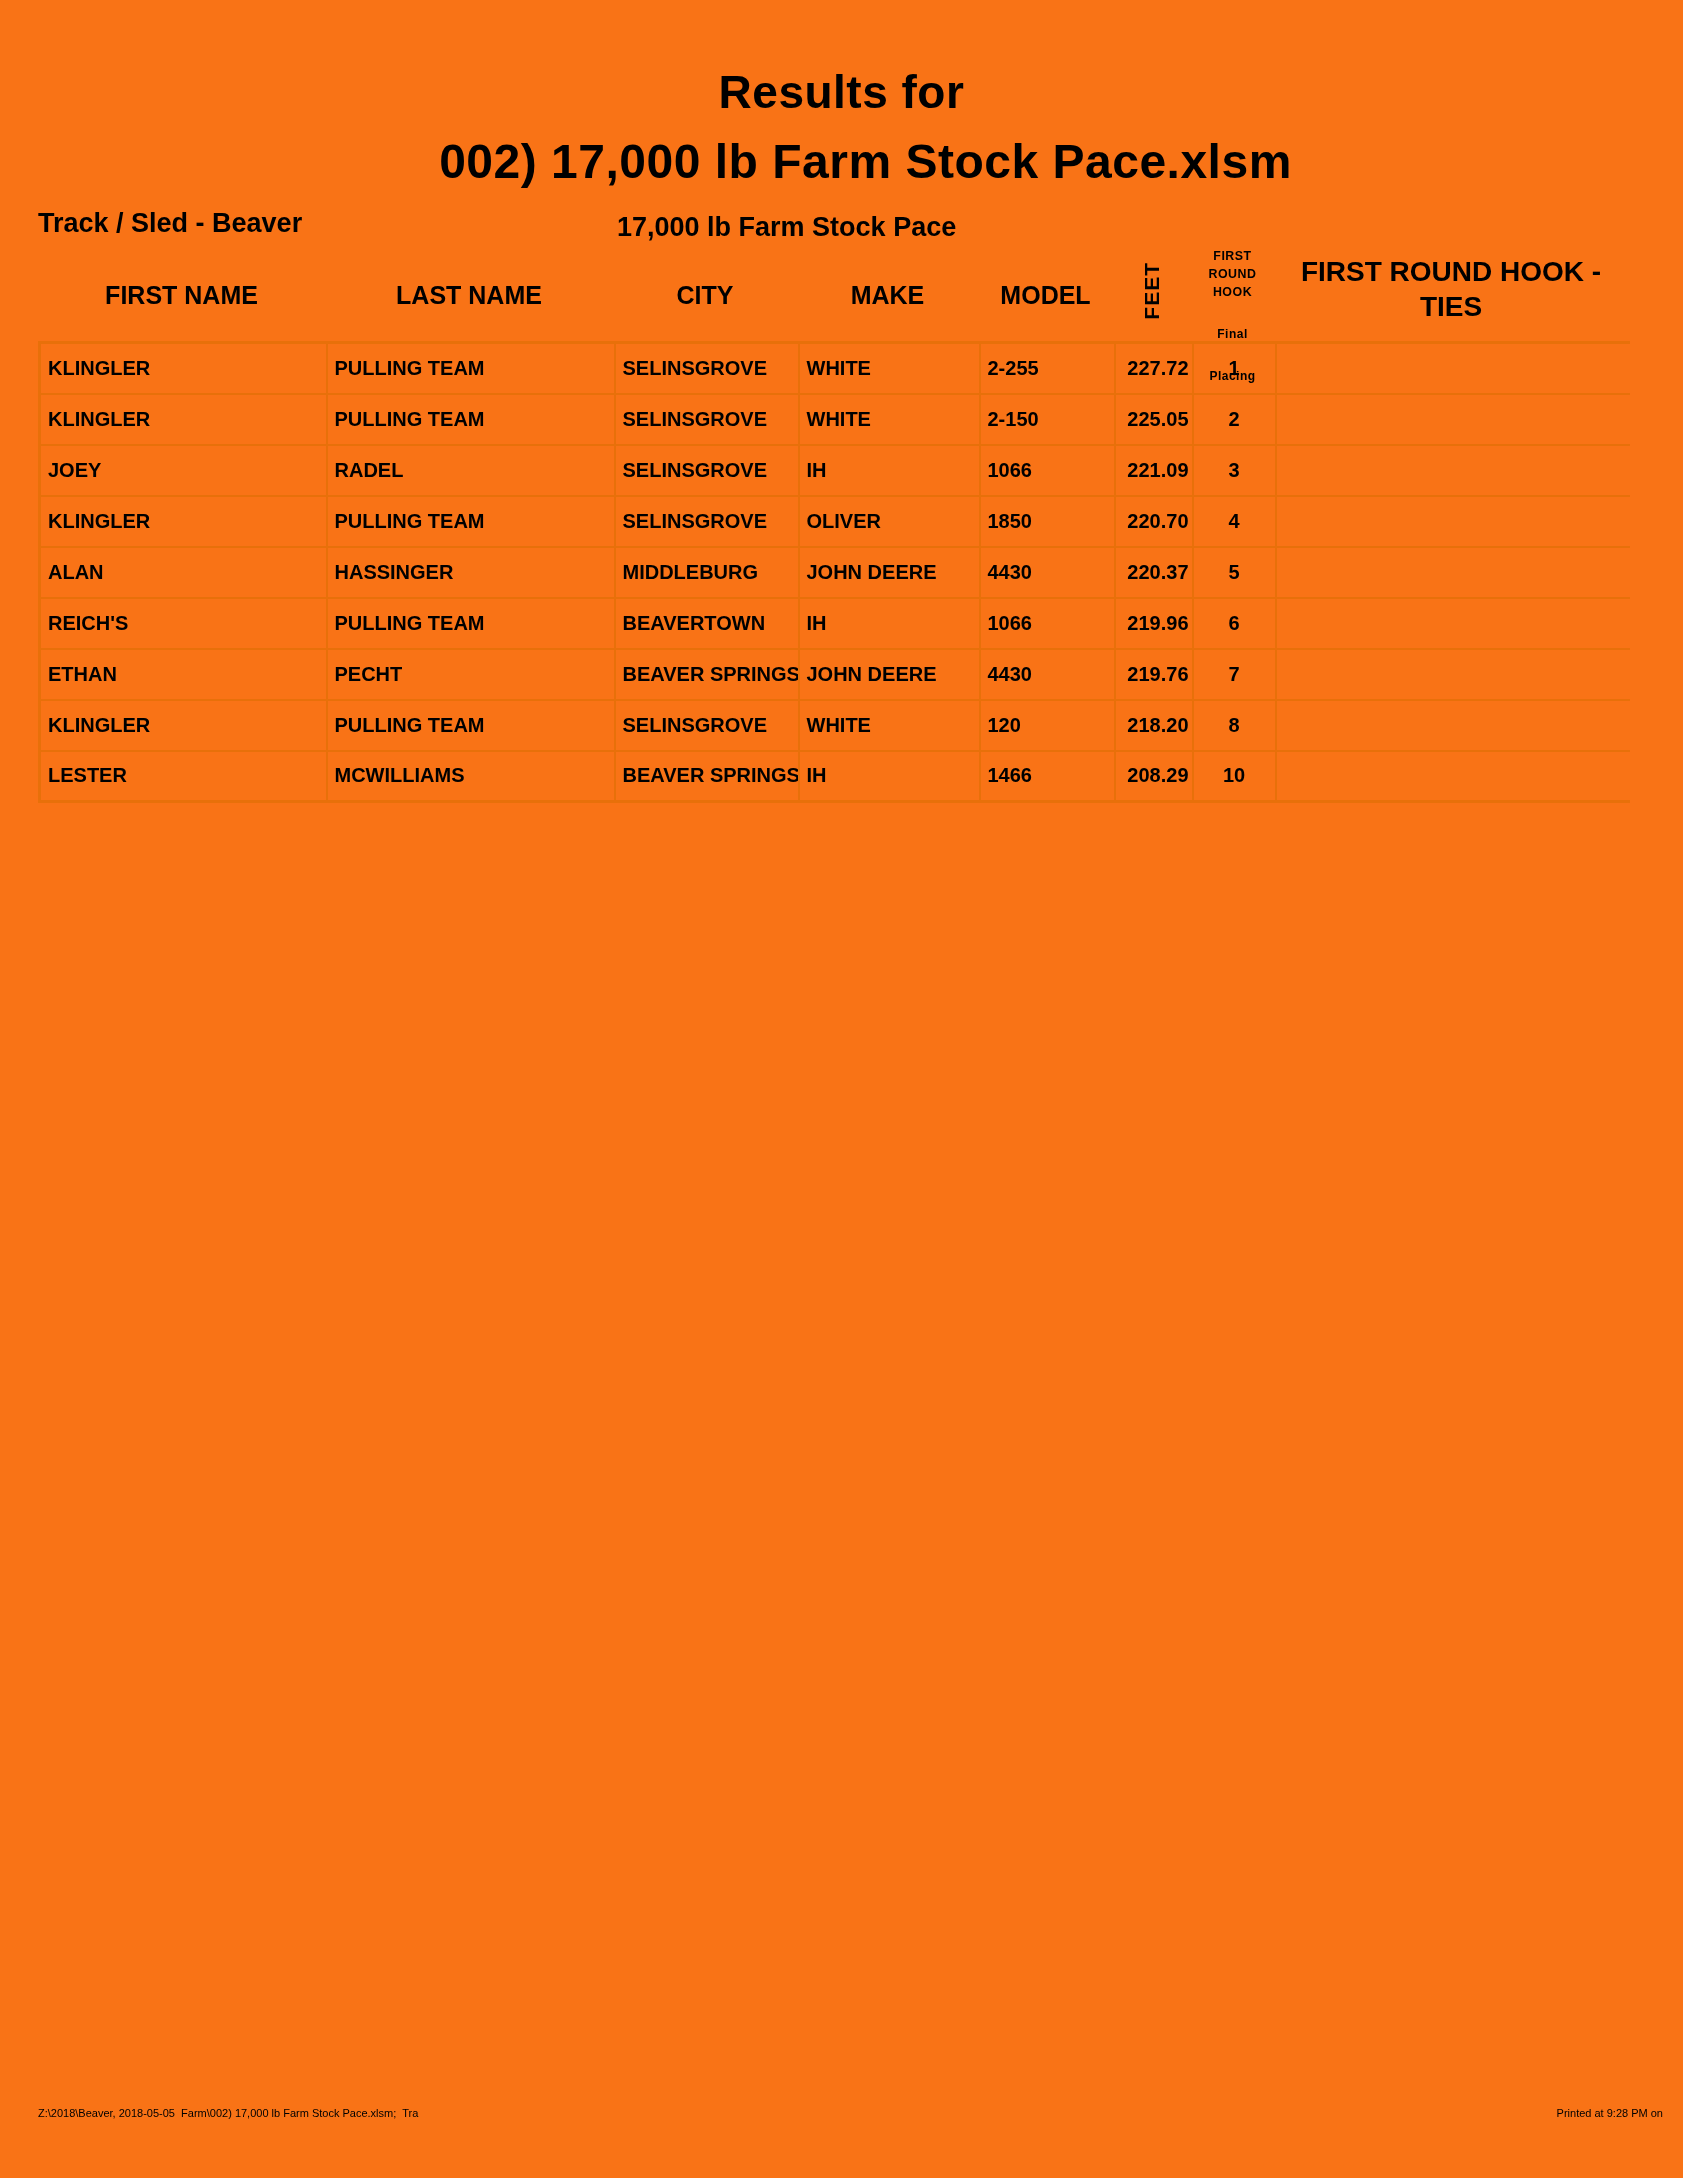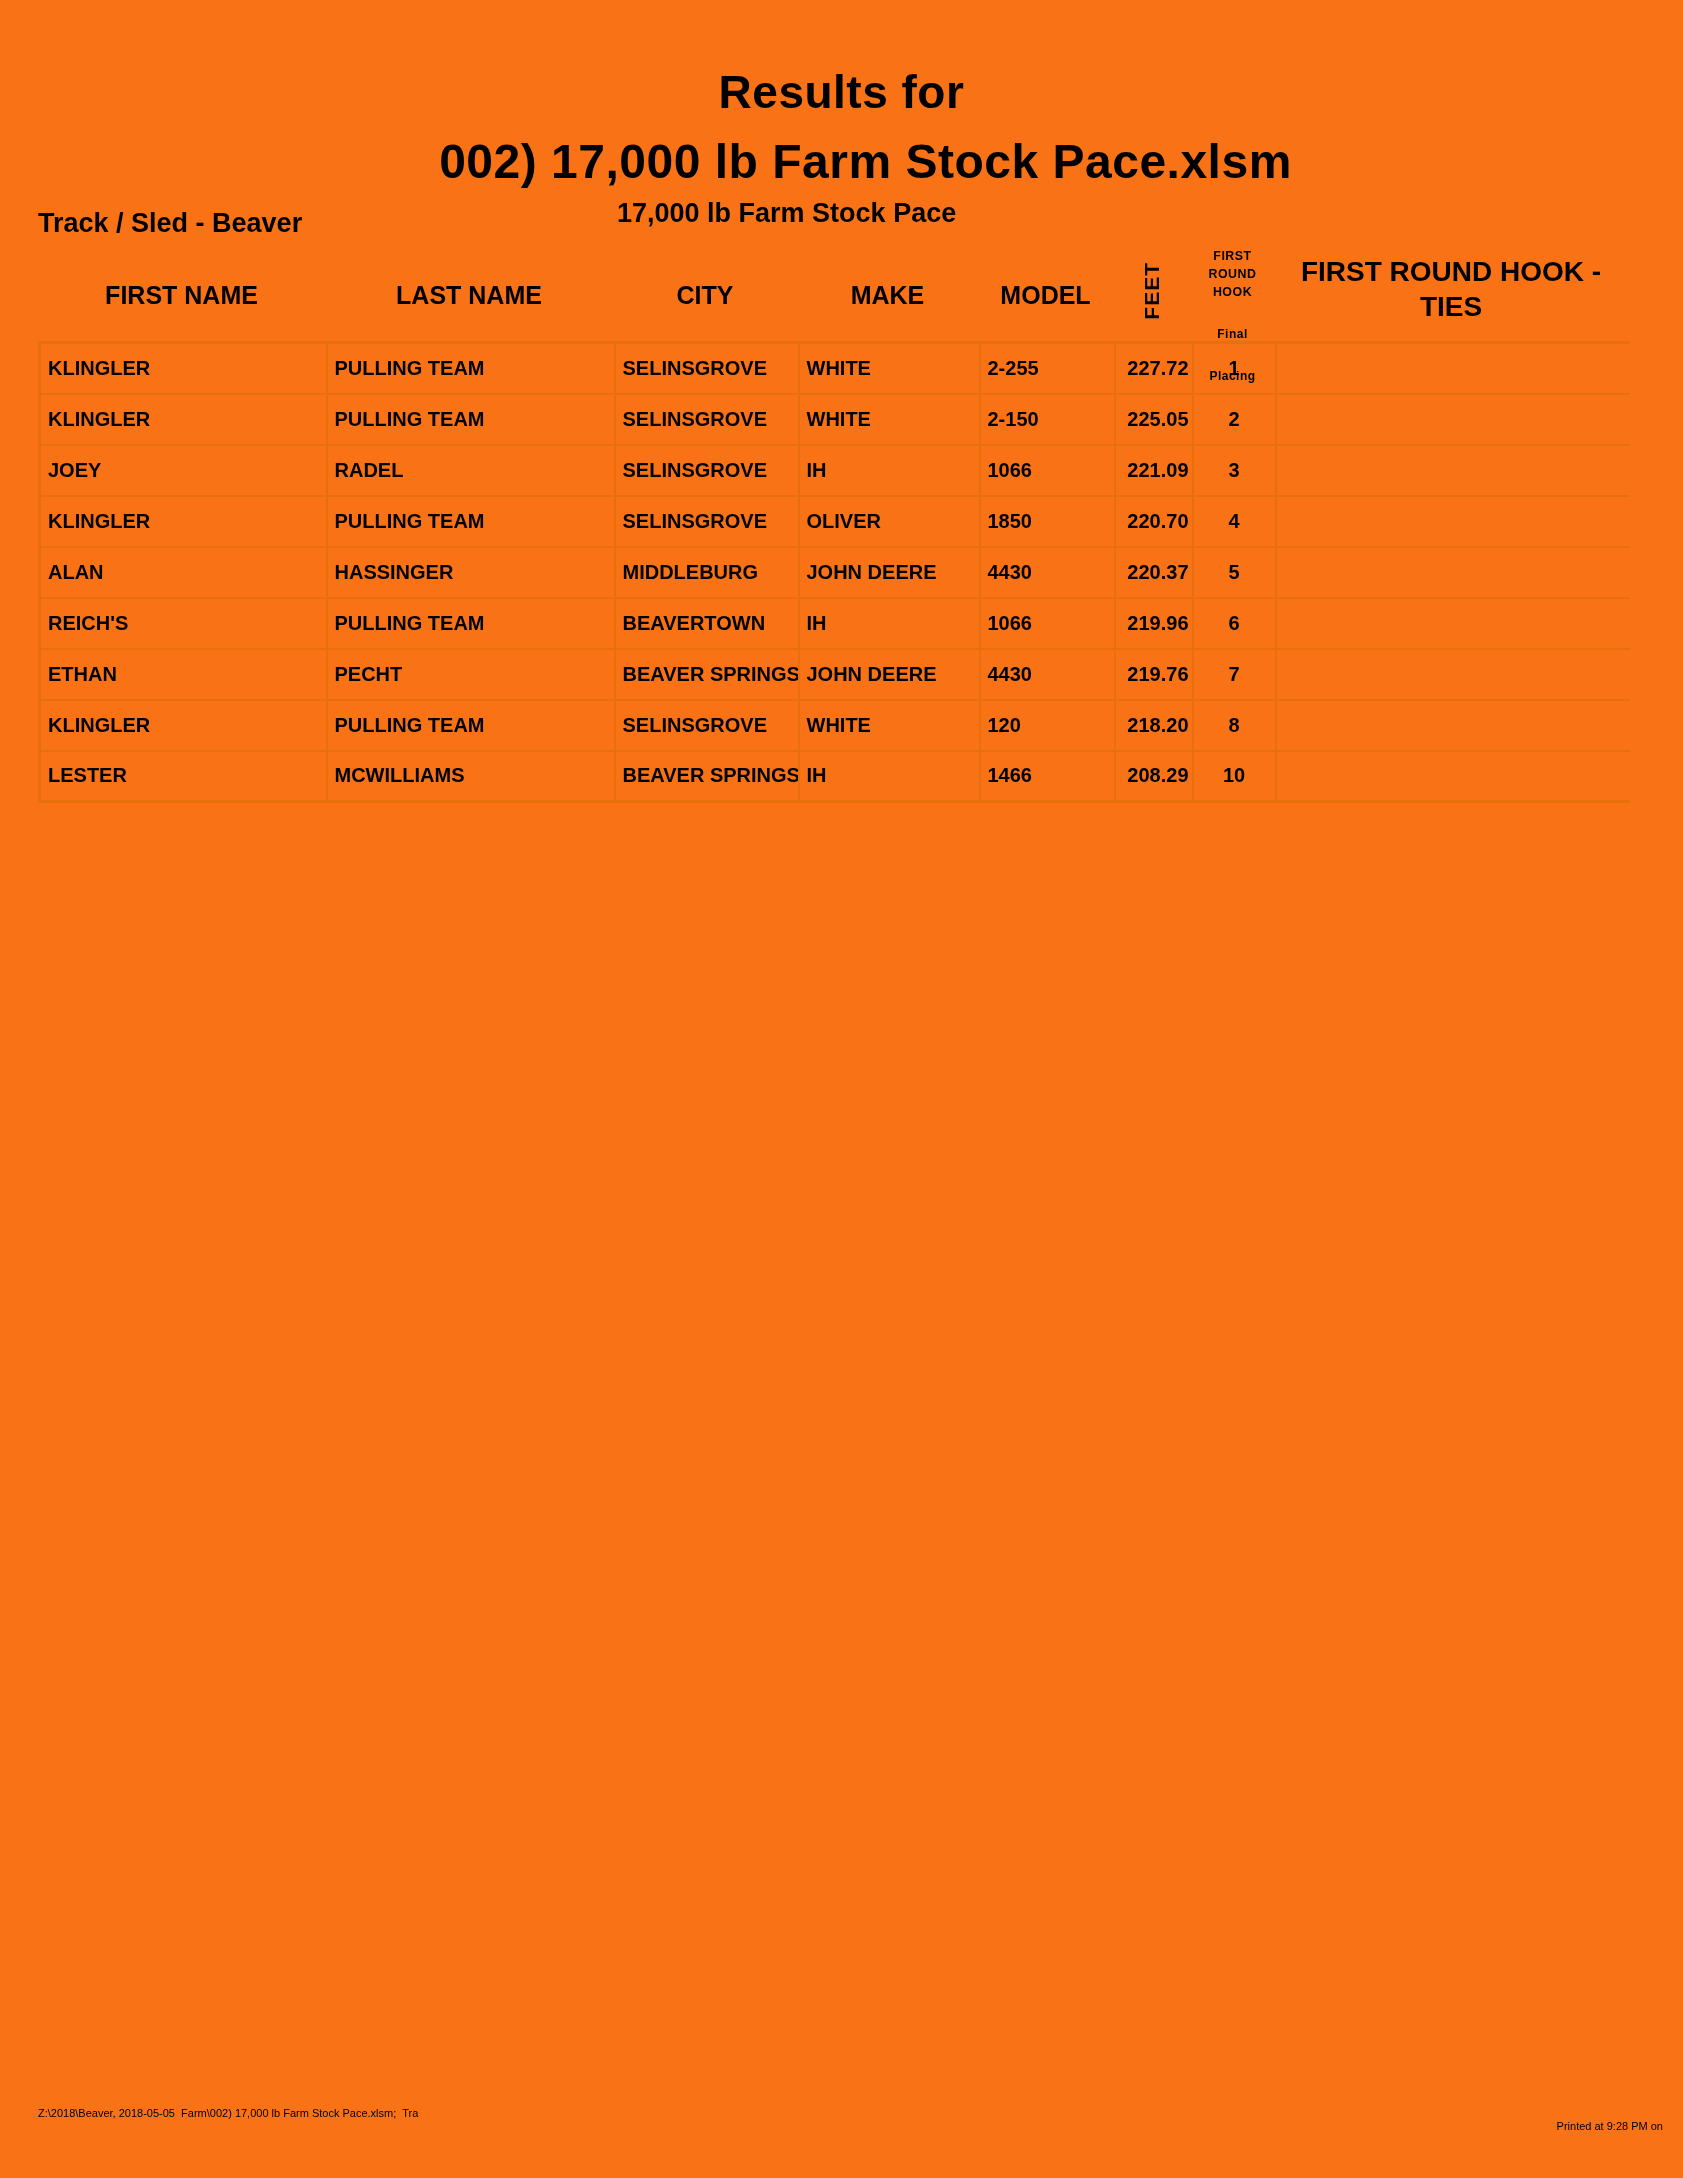--- a/index.html
+++ b/index.html
@@ -26,21 +26,21 @@
     letter-spacing:0.5px;
     padding-left:48px;
   }
 
   
   .track{
     position:absolute;top:210px;left:38px;
     font-size:27px;font-weight:bold;line-height:27px;
   }
   .classname{
-    position:absolute;top:200px;left:617px;
+    position:absolute;top:214px;left:617px;
     font-size:27px;font-weight:bold;line-height:27px;
   }
 
   
   .colhead{
     position:absolute;top:280px;height:30px;line-height:30px;
     text-align:center;font-size:25px;font-weight:bold;white-space:nowrap;
   }
   .h-first{left:38px;width:287px;}
   .h-last{left:325px;width:288px;}
@@ -89,21 +89,21 @@
   table.results td.col6{text-align:center;padding:0;}
   table.results td.col7{border-right:none;}
 
   
   .footer-left{
     position:absolute;left:38px;top:2107px;
     font-size:11px;line-height:13px;white-space:pre;
   }
   .footer-right{
     position:absolute;right:20px;top:2107px;
-    font-size:11px;line-height:13px;white-space:pre;text-align:right;margin-top:13px;
+    font-size:11px;line-height:13px;white-space:pre;text-align:right;
   }
 </style>
 </head>
 <body>
 
 <div class="page">
 
   <div class="title1">Results for</div>
   <div class="title2">002) 17,000 lb Farm Stock Pace.xlsm</div>
 

